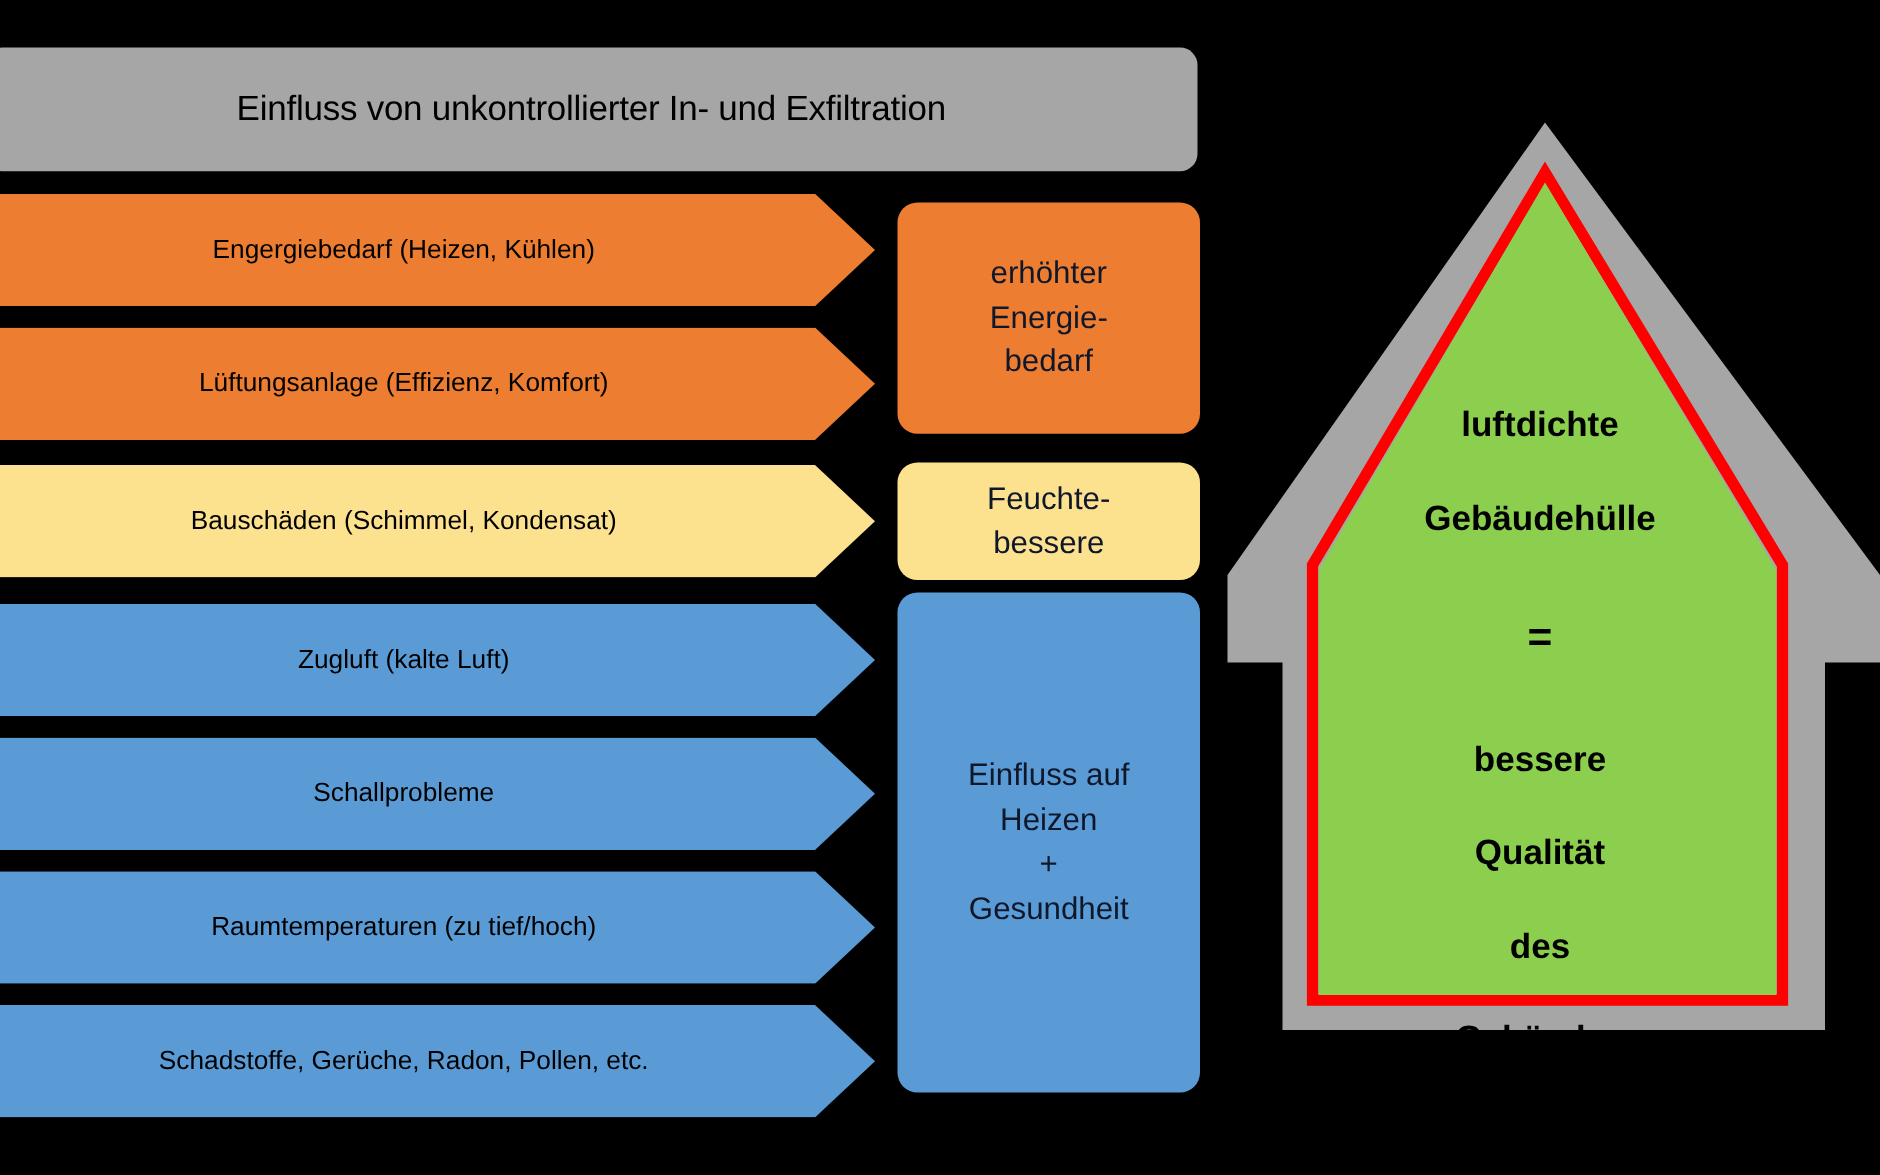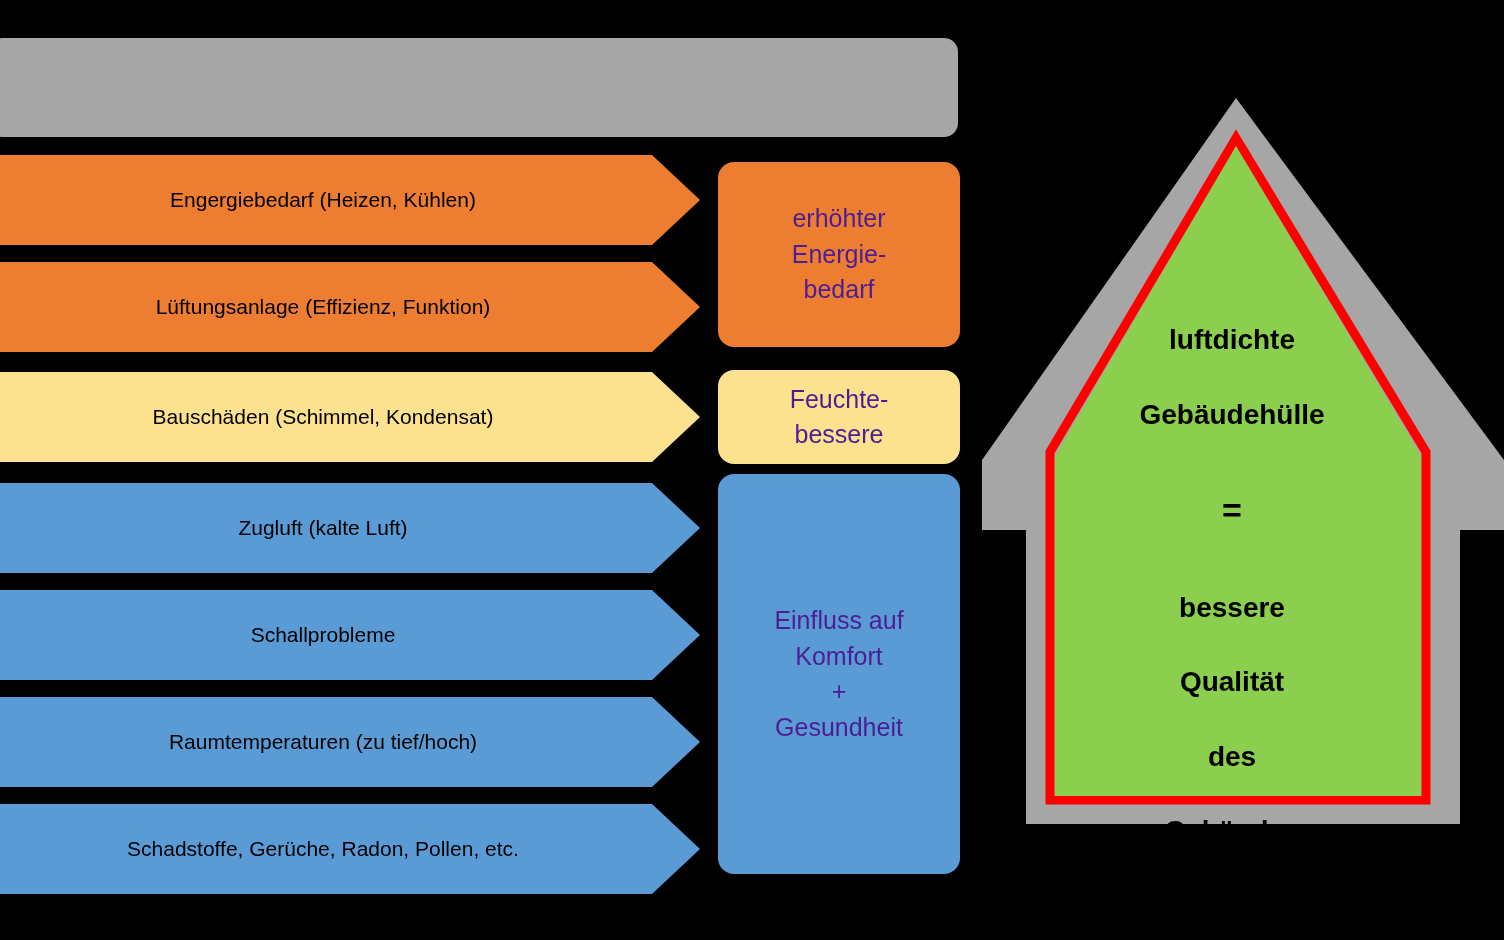--- a/index.html
+++ b/index.html
@@ -66,21 +66,21 @@
     position: absolute;
     display: flex;
     align-items: center;
     justify-content: center;
     text-align: center;
     box-sizing: border-box;
     border-radius: 16px;
     padding: 6px 10px;
   }
   .group-box .txt {
-    color: #4c1d95;
+    color: #0f172a;
     font-size: 25px;
     line-height: 1.42;
   }
 
   
   .house {
     position: absolute;
     left: 960px;
     top: 60px;
     width: 544px;
@@ -115,29 +115,30 @@
     margin-bottom: 18px;
   }
 </style>
 </head>
 <body style="background: rgb(0, 0, 0);">
 
 <div id="stage" style="background: rgb(0, 0, 0);">
 
   <div class="header-banner" style="background: rgb(166, 166, 166);">
     <div>
+      <div class="txt">Einfluss von unkontrollierter In- und Exfiltration</div>
     </div>
   </div>
 
   <div class="arrow" id="arrow-0" style="top: 155px; height: 90px; background: rgb(237, 125, 49);">
     <span class="txt">Engergiebedarf (Heizen, Kühlen)</span>
   </div>
 
   <div class="arrow" id="arrow-1" style="top: 262px; height: 90px; background: rgb(237, 125, 49);">
-    <span class="txt">Lüftungsanlage (Effizienz, Funktion)</span>
+    <span class="txt">Lüftungsanlage (Effizienz, Komfort)</span>
   </div>
 
   <div class="arrow" id="arrow-2" style="top: 372px; height: 90px; background: rgb(252, 225, 143);">
     <span class="txt">Bauschäden (Schimmel, Kondensat)</span>
   </div>
 
   <div class="arrow" id="arrow-3" style="top: 483px; height: 90px; background: rgb(91, 155, 213);">
     <span class="txt">Zugluft (kalte Luft)</span>
   </div>
 
@@ -164,21 +165,21 @@
   <div class="group-box" id="group-1" style="left: 718px; top: 370px; width: 242px; height: 94px; background: rgb(252, 225, 143); text-align: center;">
     <div>
       <div class="txt">Feuchte-</div>
       <div class="txt">bessere</div>
     </div>
   </div>
 
   <div class="group-box" id="group-2" style="left: 718px; top: 474px; width: 242px; height: 400px; background: rgb(91, 155, 213);">
     <div>
       <div class="txt">Einfluss auf</div>
-      <div class="txt">Komfort</div>
+      <div class="txt">Heizen</div>
       <div class="txt">+</div>
       <div class="txt">Gesundheit</div>
     </div>
   </div>
 
   <div class="house">
     <svg viewBox="0 0 544 790" preserveAspectRatio="none" aria-hidden="true">
 
       <polygon fill="#A6A6A6" points="276,38 544,400 544,470 500,470 500,764 66,764 66,470 22,470 22,400"></polygon>
 

